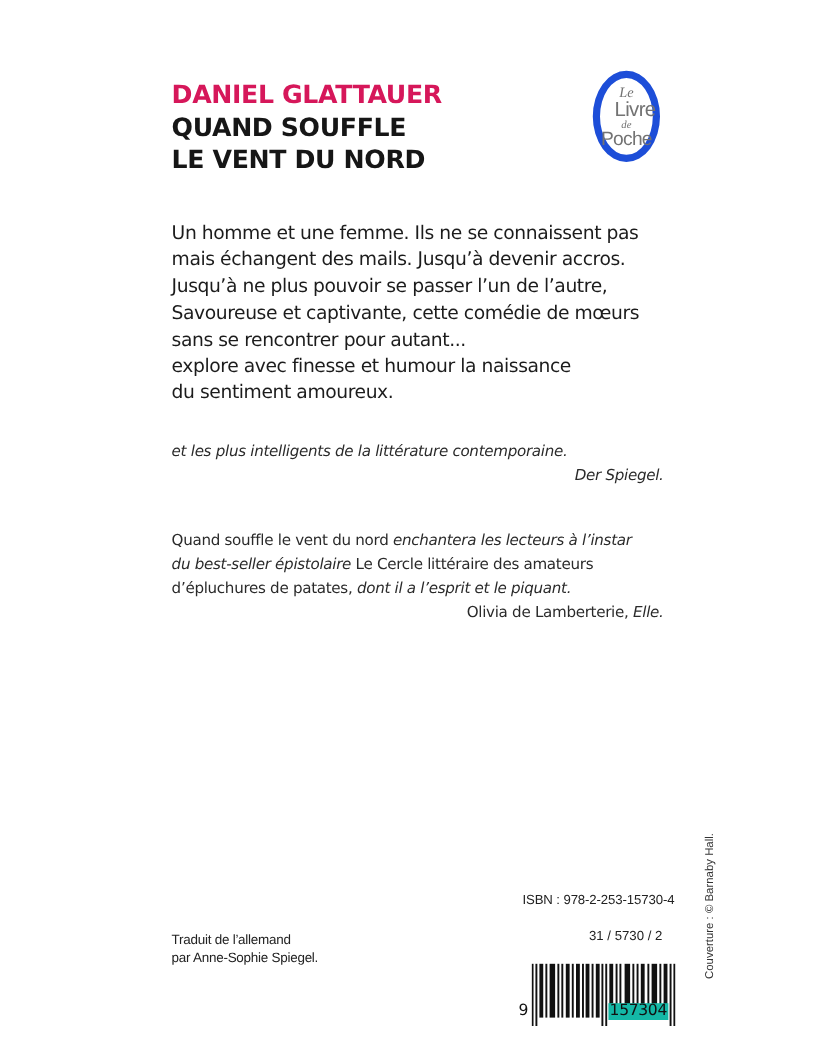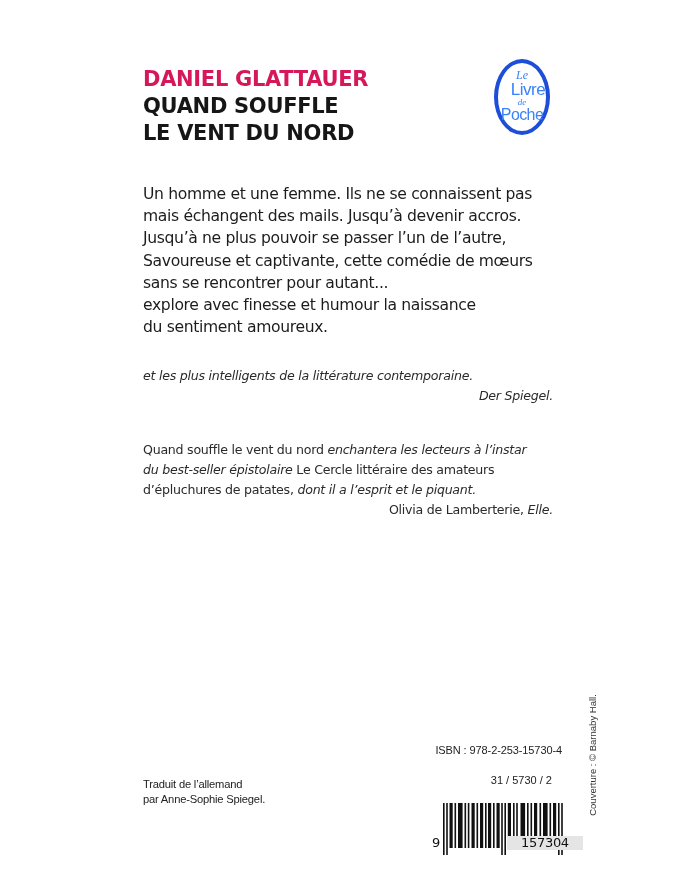--- a/index.html
+++ b/index.html
@@ -39,24 +39,24 @@
       line-height: 27px;
     }
     .title div { white-space: nowrap; }
 
     .logo {
       position: absolute;
       left: 494px;
       top: 59px;
       width: 56px;
       height: 76px;
-      border: 4px solid #1d4ed8;
+      border: 6px solid #1d4ed8;
       border-radius: 50%;
       box-sizing: border-box;
-      color: #3b82f6;
+      color: #737373;
       text-align: center;
       font-family: "Liberation Sans", sans-serif;
     }
     .logo .le {
       position: absolute;
       left: 0; right: 0;
       top: 6px;
       font-family: "Liberation Serif", serif;
       font-style: italic;
       font-size: 12px;
@@ -204,22 +204,22 @@
     }
     .bc-digits-right {
       position: absolute;
       left: 507px;
       top: 836px;
       font-family: "DejaVu Sans", sans-serif;
       font-size: 13px;
       line-height: 14px;
       letter-spacing: -0.3px;
       color: #111;
-      background: #e5e5e5;
-      padding: 0 14px;
+      background: #14b8a6;
+      padding: 0 1px;
     }
 
     .credit {
       position: absolute;
       left: 592px;
       top: 755px;
       transform: translate(-50%, -50%) rotate(-90deg);
       font-family: "Liberation Sans", sans-serif;
       font-size: 9.5px;
       color: #333;

